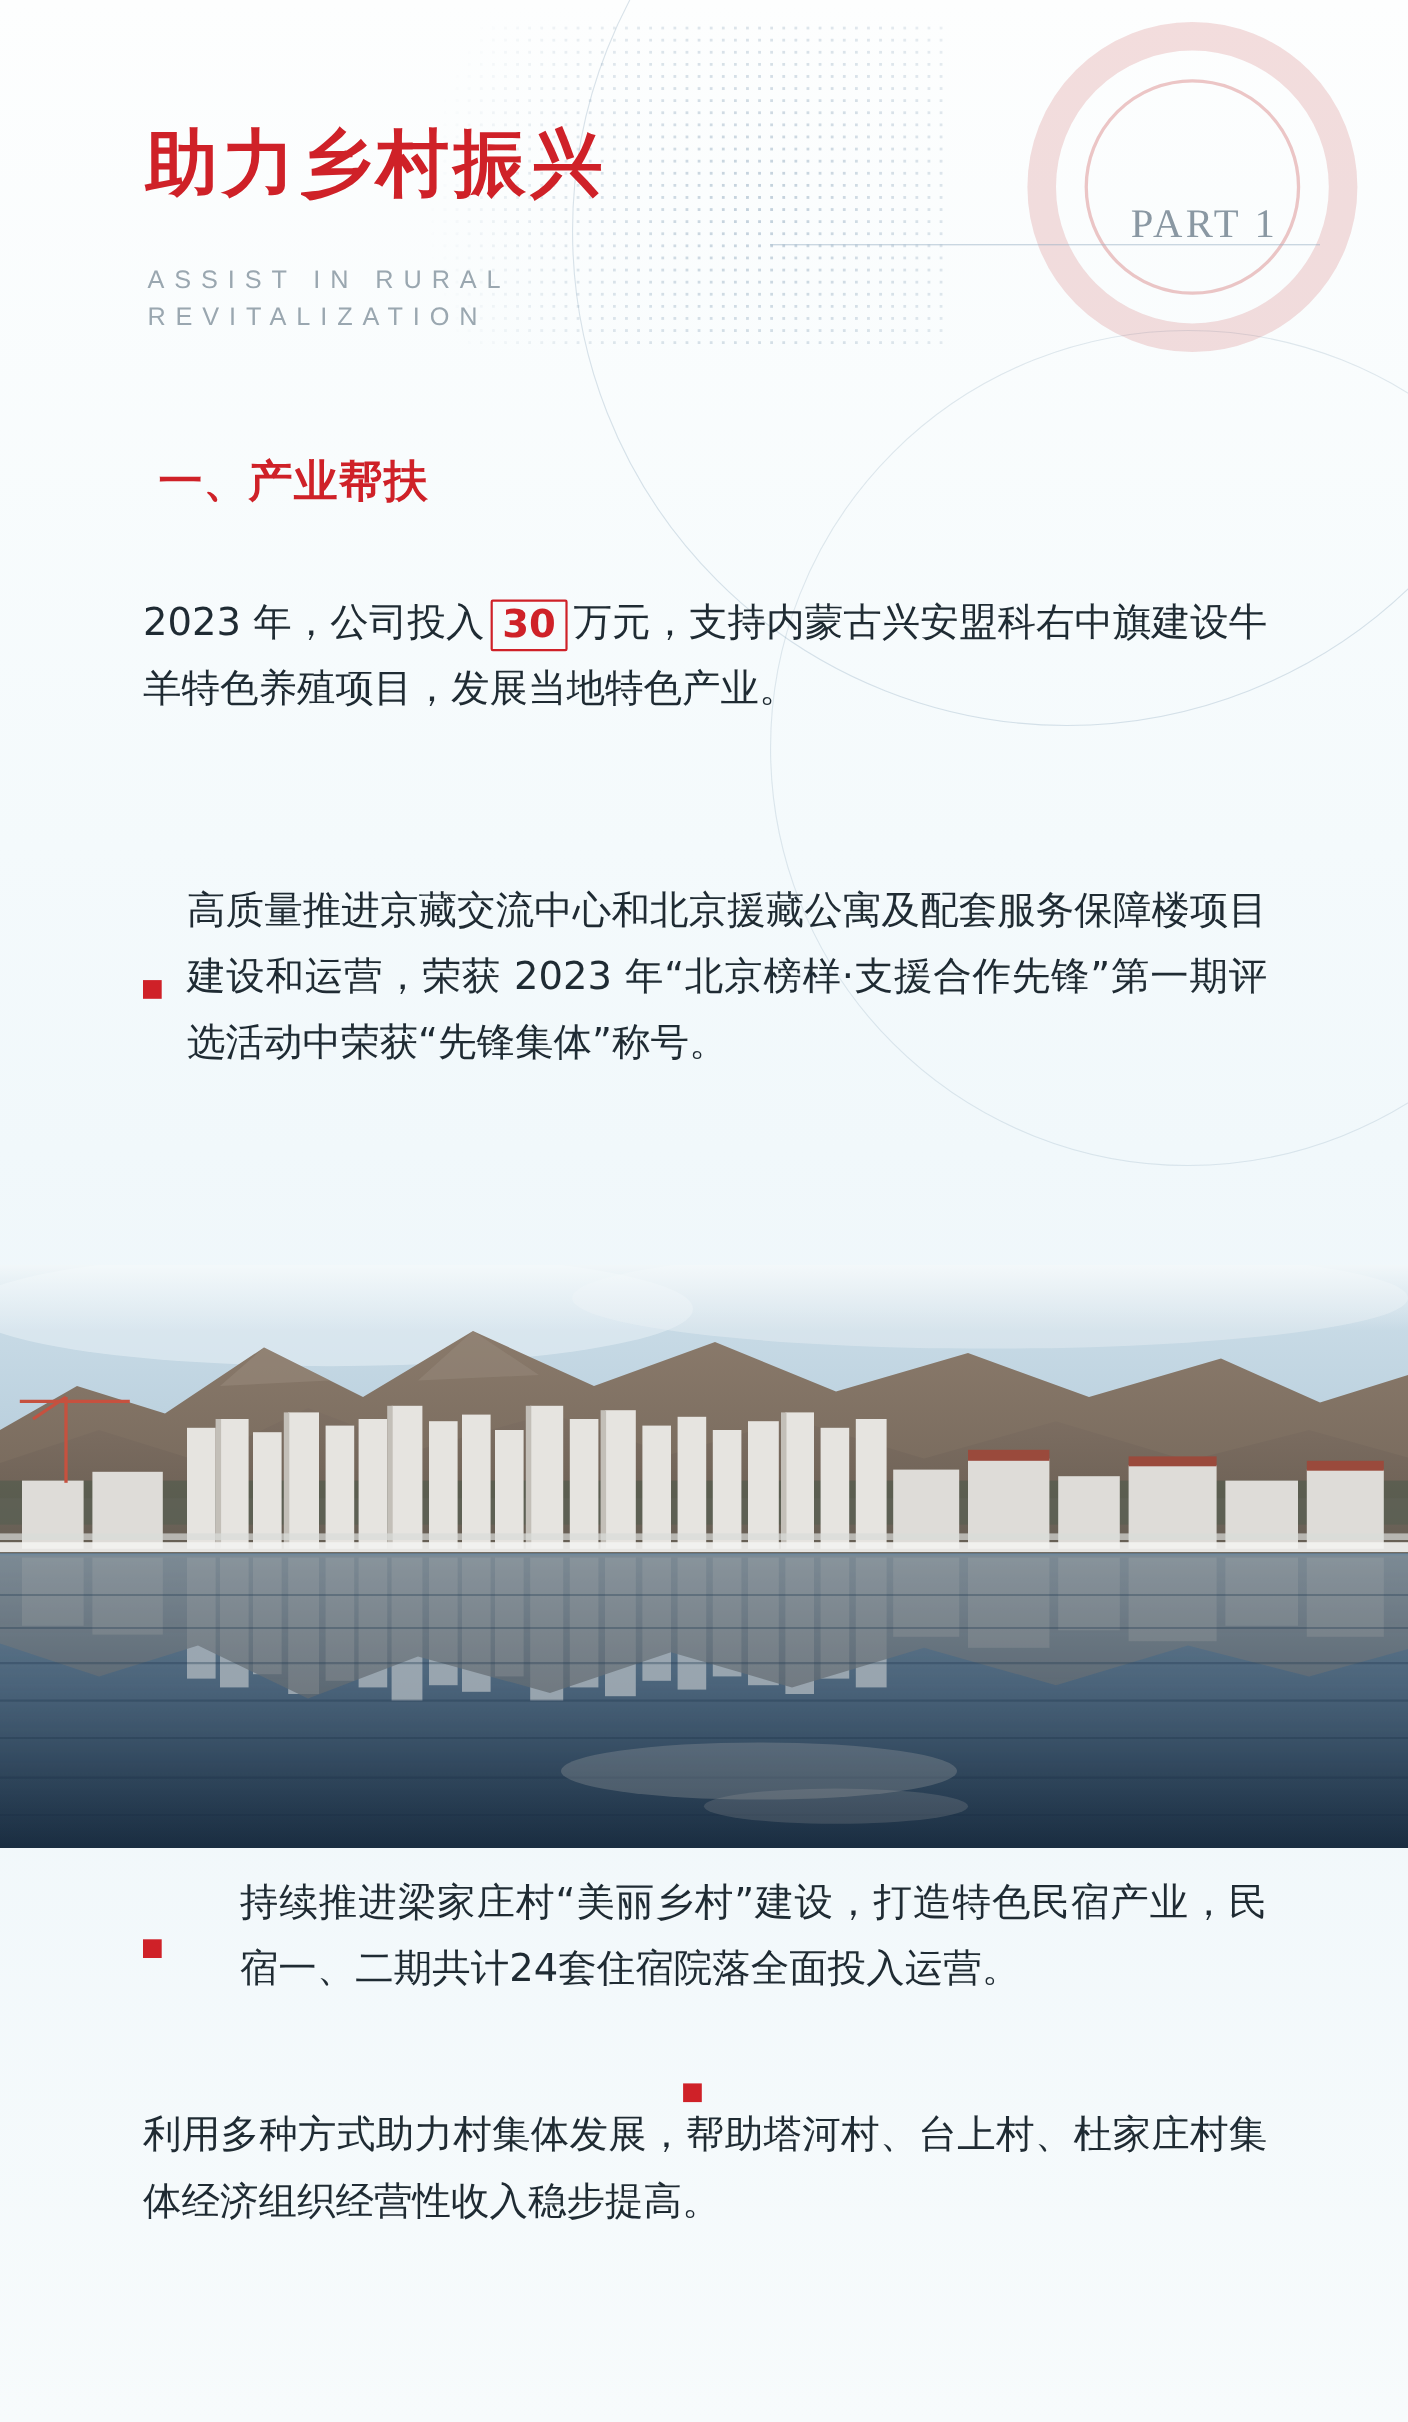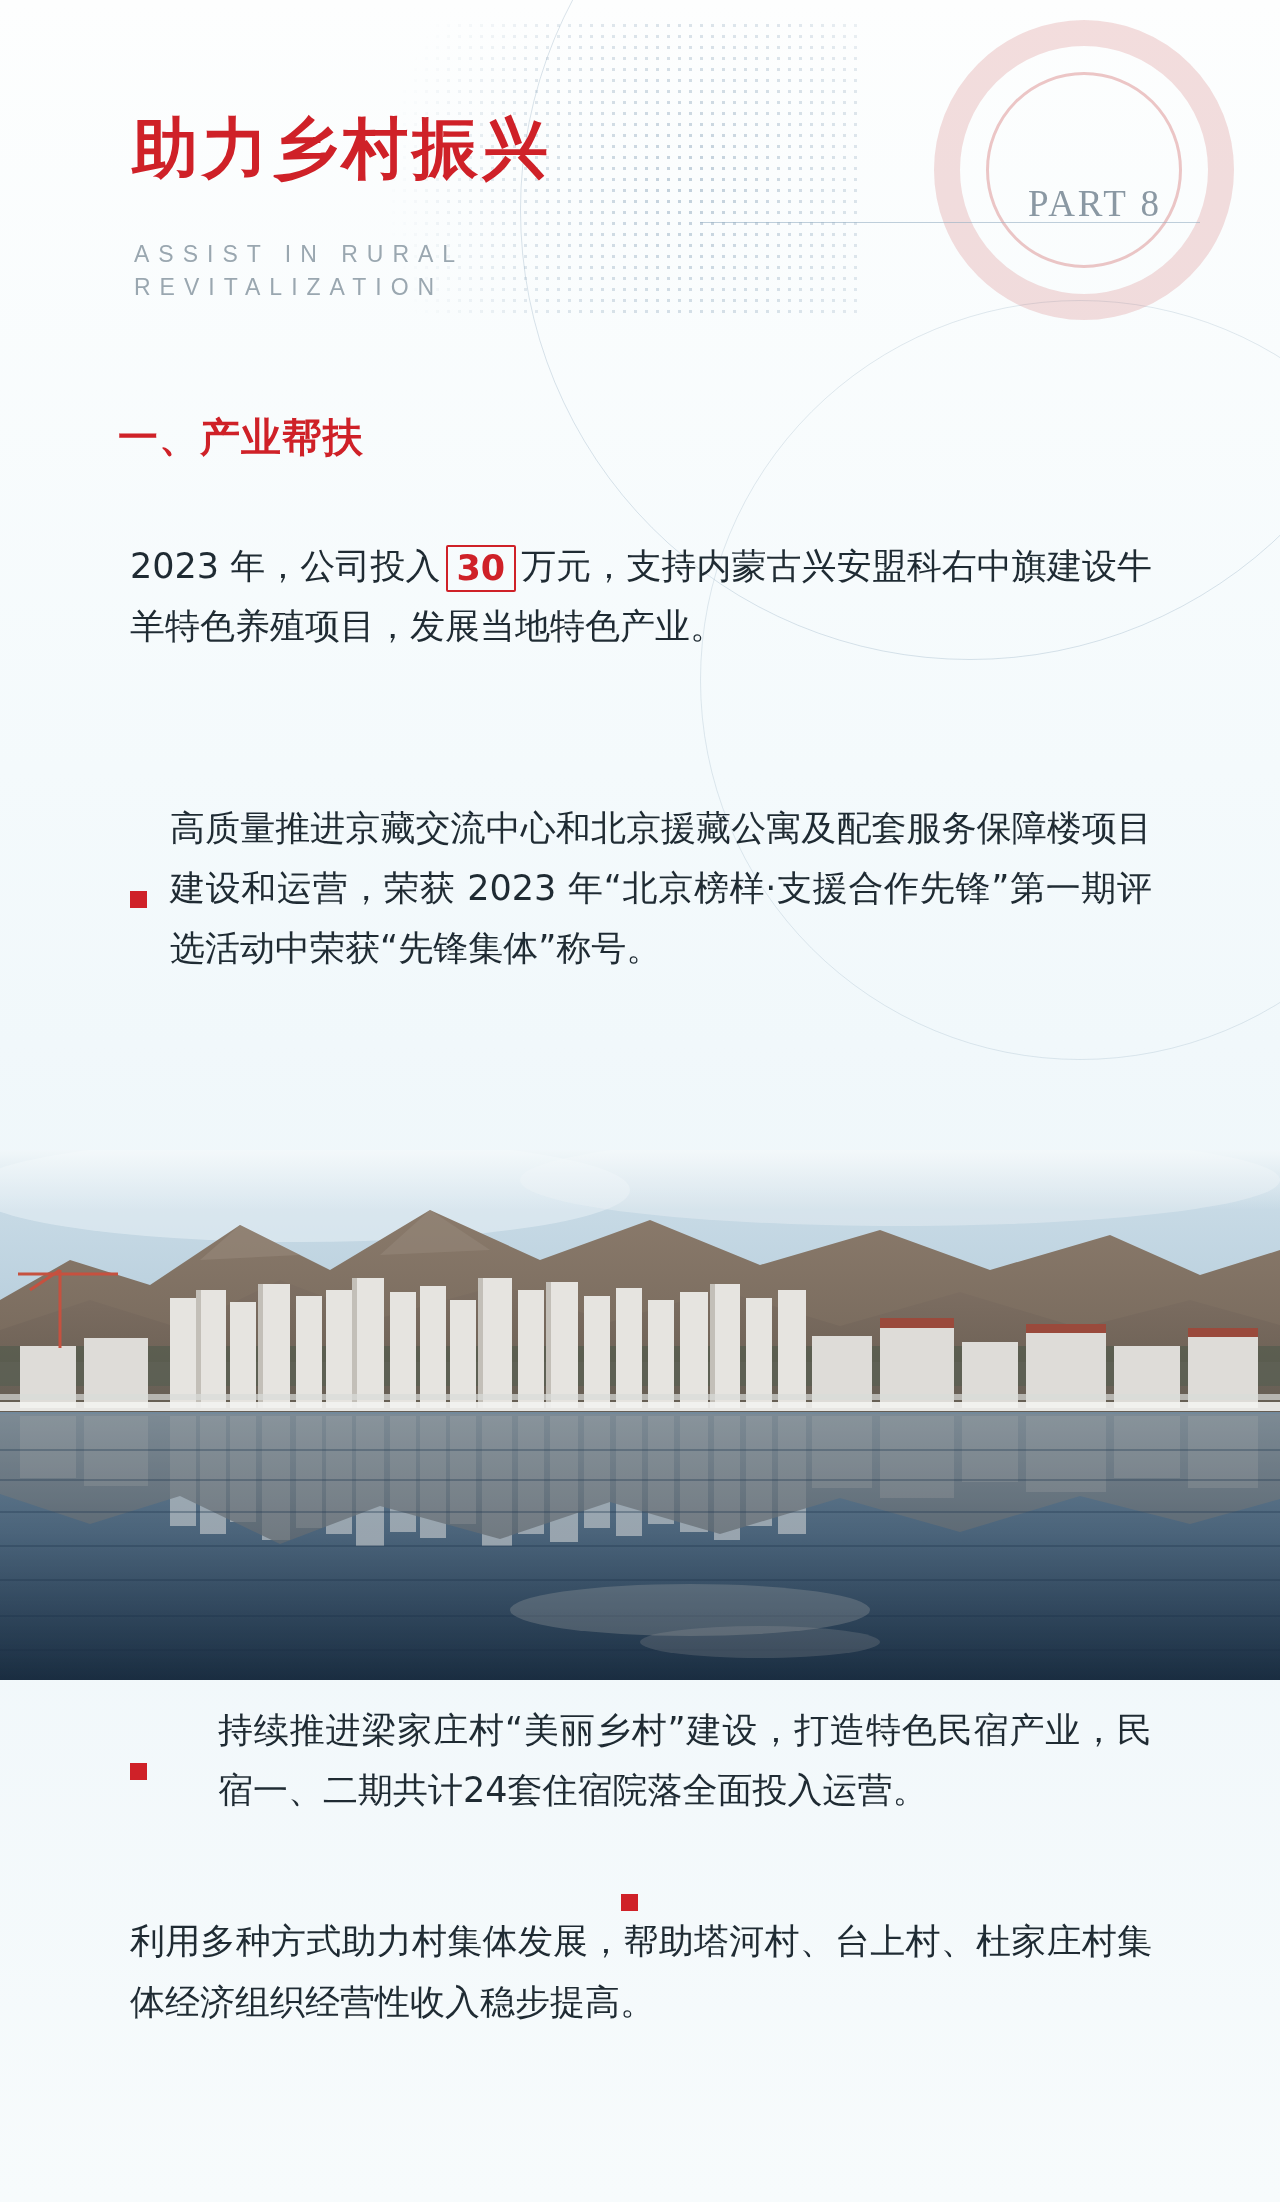--- a/index.html
+++ b/index.html
@@ -123,21 +123,21 @@
     left: 700px;
     top: 222px;
     width: 500px;
     height: 1px;
     background: rgba(150, 175, 195, 0.6);
   }
 
   
   .section-heading {
     position: absolute;
-    left: 118px;
+    left: 144px;
     top: 410px;
     font-size: 40px;
     font-weight: 700;
     color: #cf2128;
     letter-spacing: 1px;
     font-family: "DejaVu Sans", "Liberation Sans", sans-serif;
     white-space: nowrap;
   }
 
   
@@ -219,21 +219,21 @@
   <div class="deco-sweep2"></div>
   <div class="deco-dots"></div>
   <div class="deco-ring"></div>
   <div class="deco-ring-inner"></div>
 
   <div class="header">
     <div class="title-cn">助力乡村振兴</div>
     <div class="title-en">ASSIST IN RURAL
 REVITALIZATION</div>
     <div class="part-rule"></div>
-    <div class="part-label">PART 8</div>
+    <div class="part-label">PART 1</div>
   </div>
 
   <div class="section-heading">一、产业帮扶</div>
 
   <div class="body-block p1">
     <div class="para">
       <span>2023 年，公司投入</span><span class="hl">30</span><span>万元，支持内蒙古兴安盟科右中旗建设牛羊特色养殖项目，发展当地特色产业。</span>
     </div>
   </div>
 

